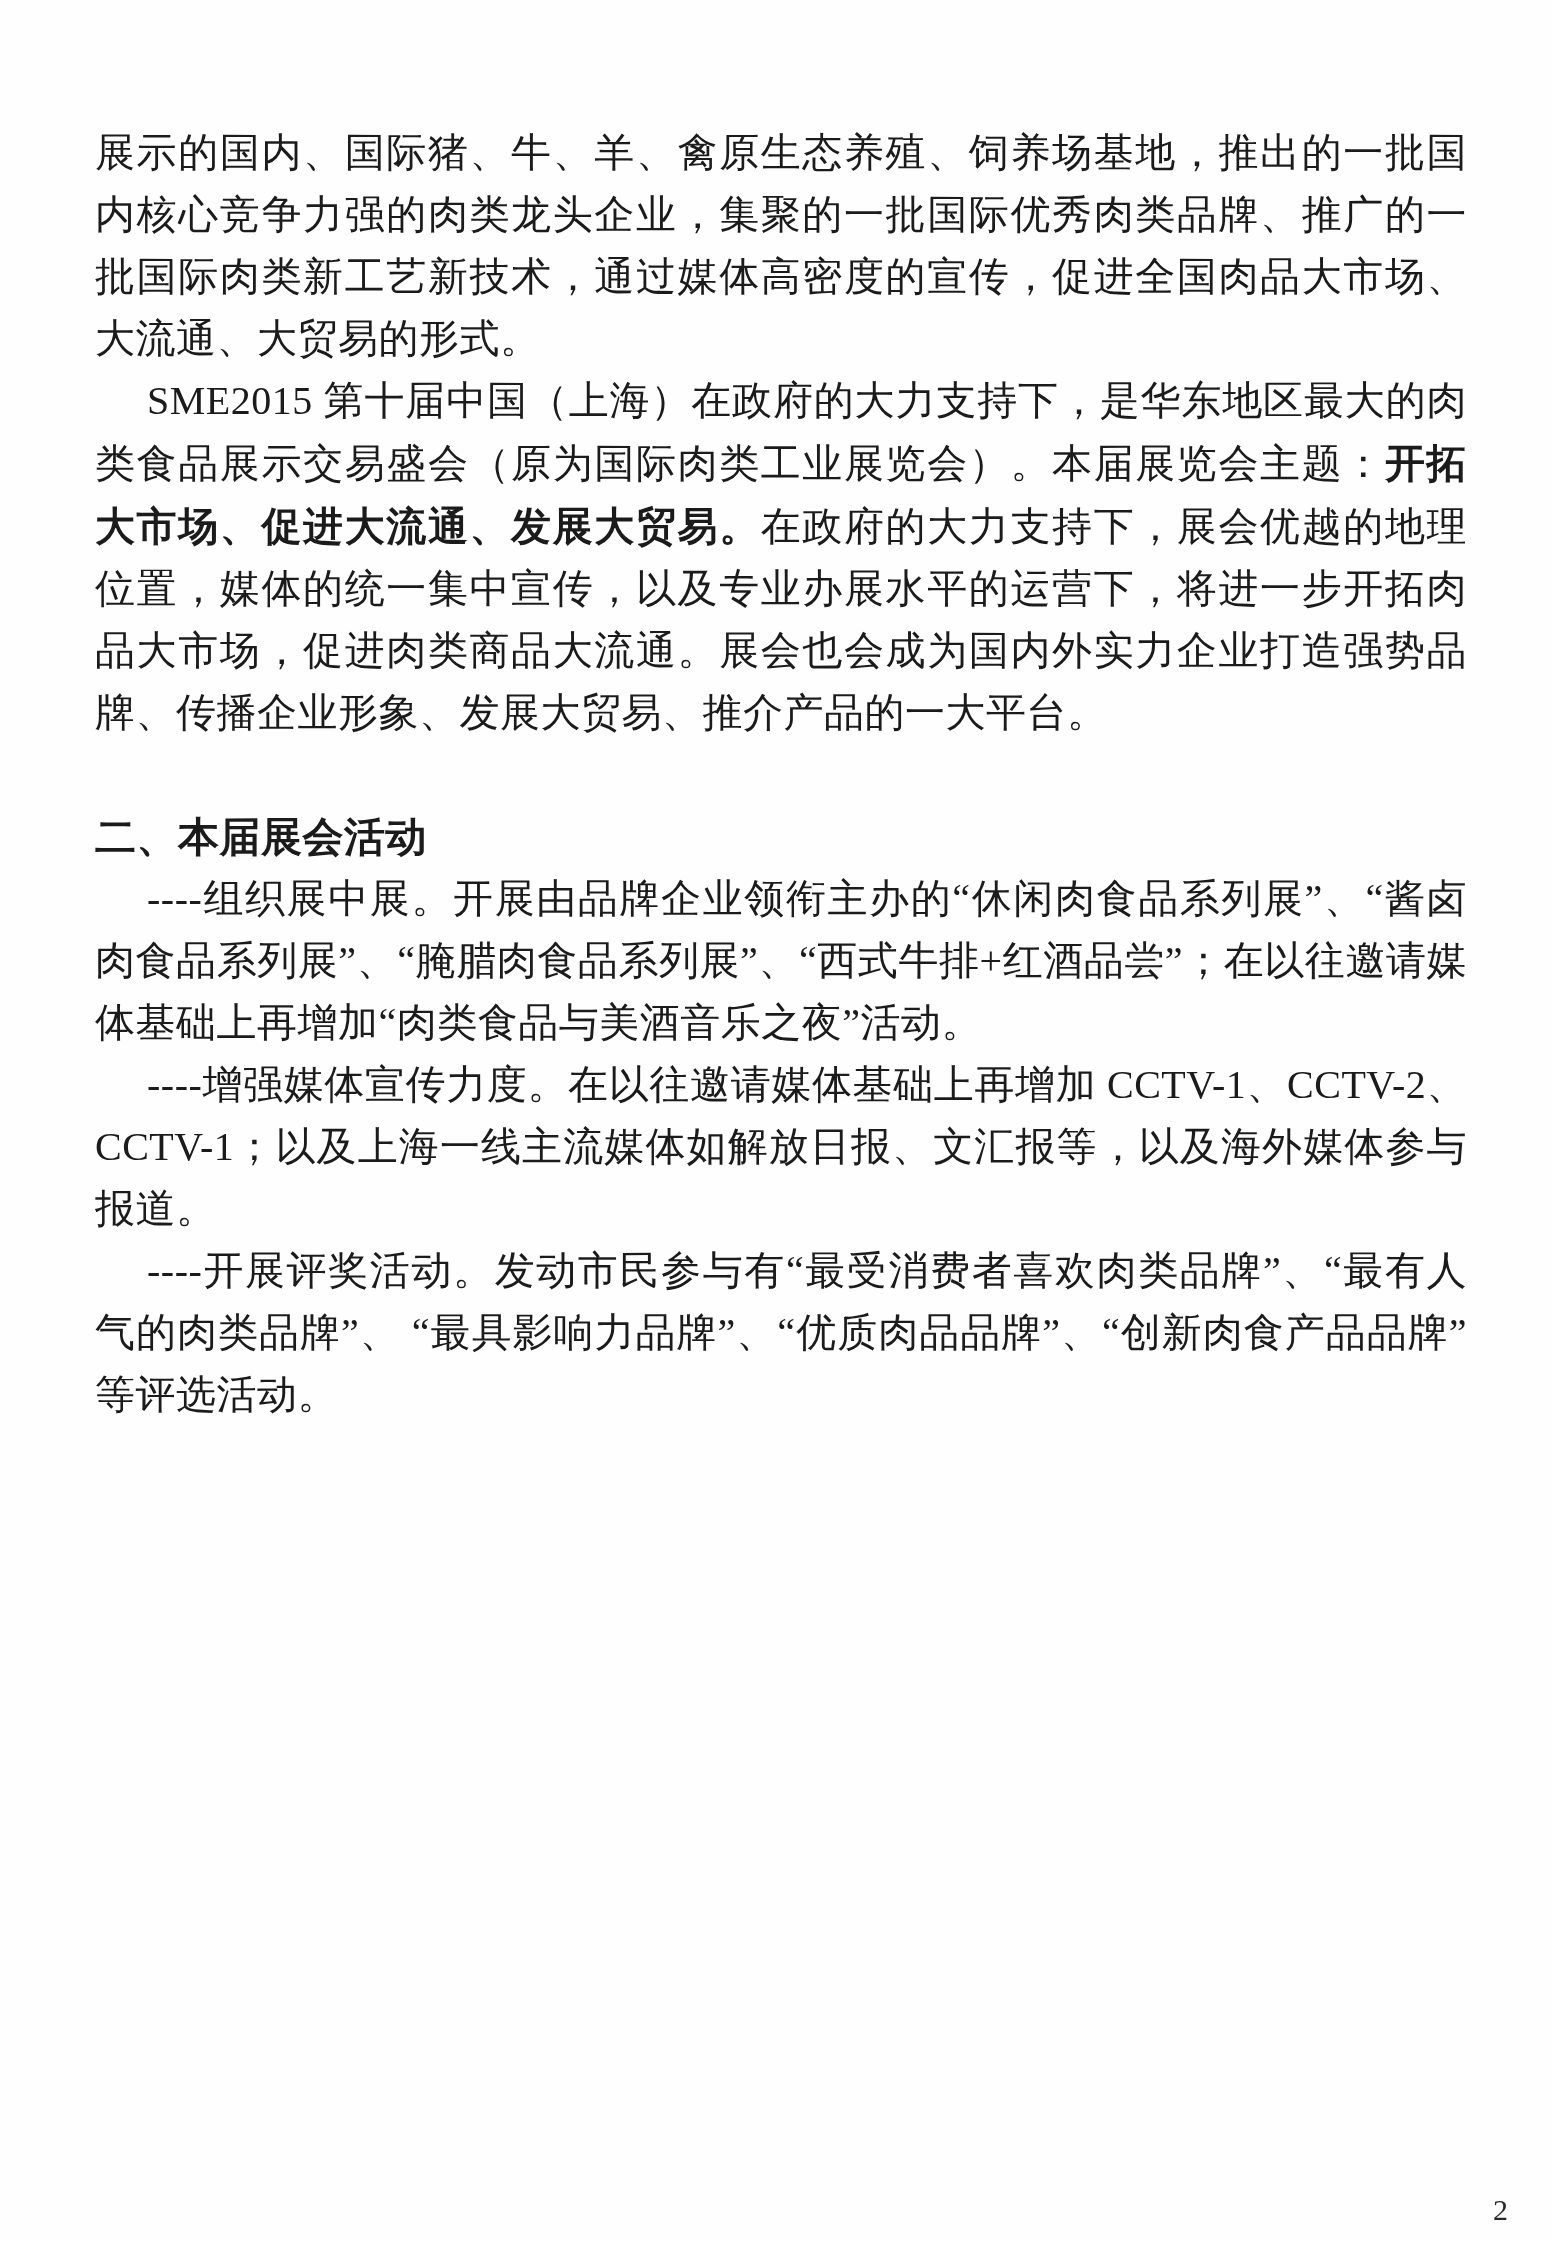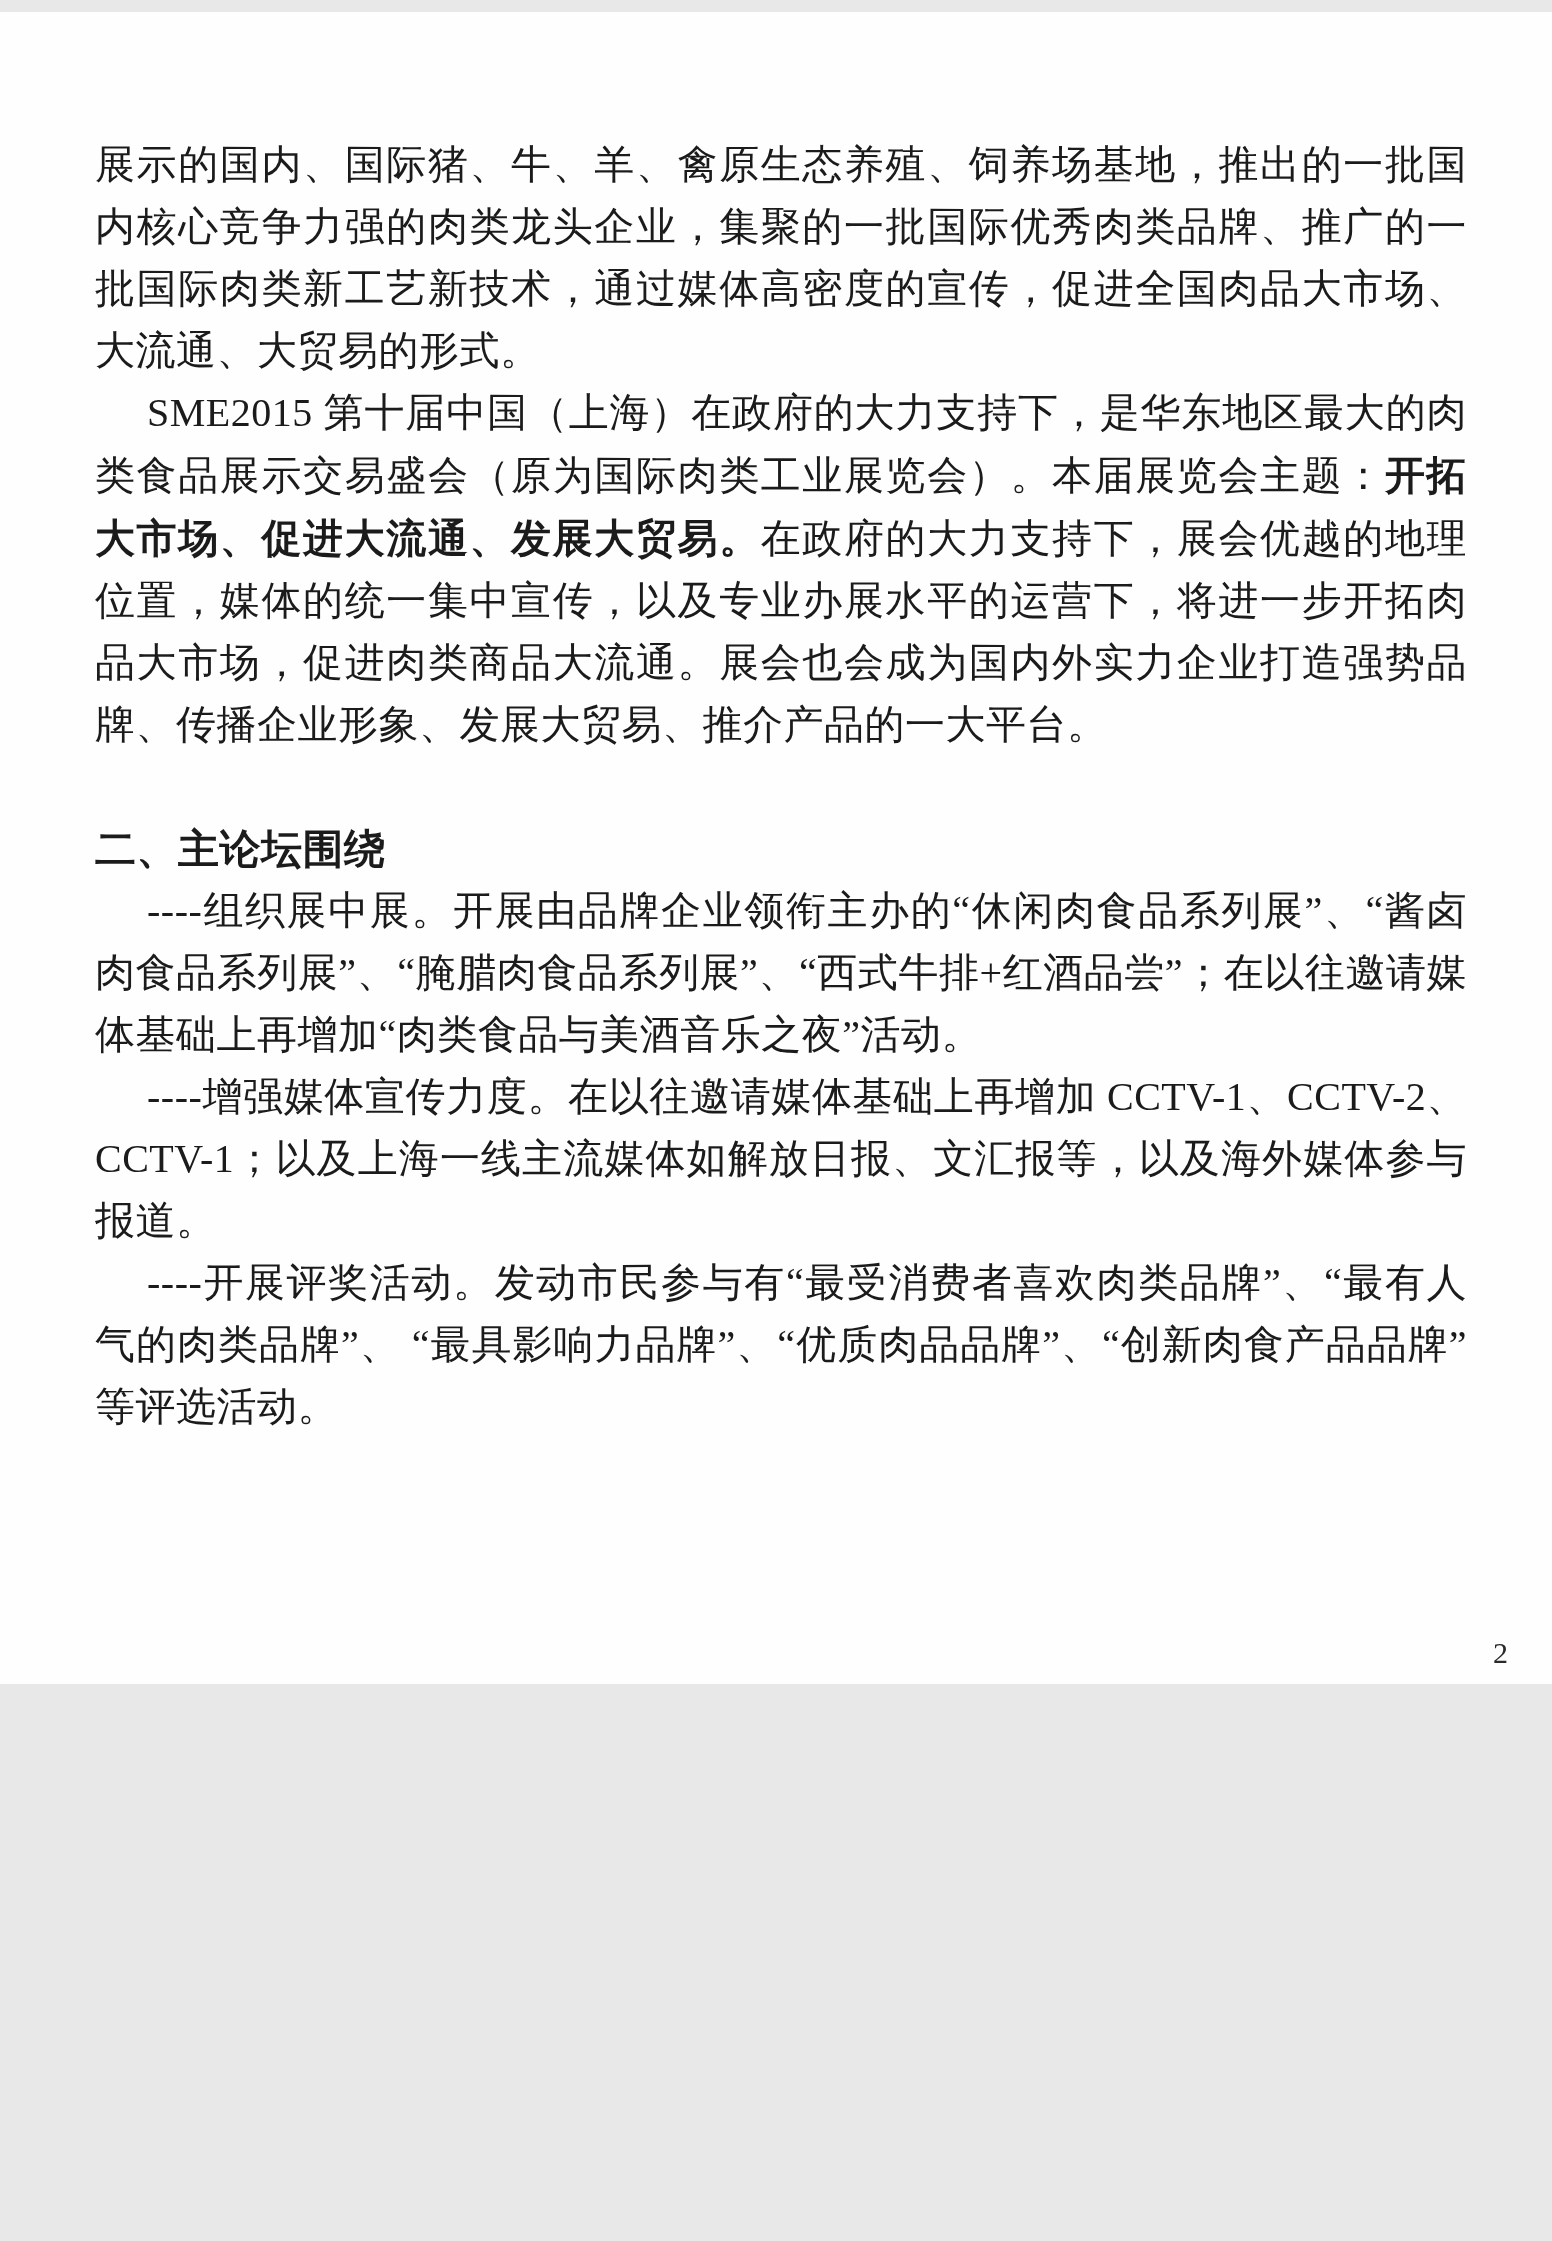--- a/index.html
+++ b/index.html
@@ -3,22 +3,22 @@
 <meta charset="utf-8">
 <style>
   html, body {
     margin: 0;
     padding: 0;
     background: #e8e8e8;
   }
   .page {
     position: relative;
     width: 1552px;
-    height: 1672px;
-    margin: 12px auto;
+    height: 2241px;
+    margin: 0 auto;
     background: #fefefe;
     overflow: hidden;
     font-family: "Liberation Serif", "DejaVu Serif", serif;
     color: #1b1b1b;
   }
   .content {
     position: absolute;
     left: 95px;
     top: 122px;
     width: 1372px;
@@ -58,21 +58,21 @@
 </head>
 <body>
 
 <div class="page">
   <div class="content">
 
     <p class="para no-indent">展示的国内、国际猪、牛、羊、禽原生态养殖、饲养场基地，推出的一批国内核心竞争力强的肉类龙头企业，集聚的一批国际优秀肉类品牌、推广的一批国际肉类新工艺新技术，通过媒体高密度的宣传，促进全国肉品大市场、大流通、大贸易的形式。</p>
 
     <p class="para"><span>SME2015 第十届中国（上海）在政府的大力支持下，是华东地区最大的肉类食品展示交易盛会（原为国际肉类工业展览会）。本届展览会主题：</span><span class="bold-run">开拓大市场、促进大流通、发展大贸易。</span><span>在政府的大力支持下，展会优越的地理位置，媒体的统一集中宣传，以及专业办展水平的运营下，将进一步开拓肉品大市场，促进肉类商品大流通。展会也会成为国内外实力企业打造强势品牌、传播企业形象、发展大贸易、推介产品的一大平台。</span></p>
 
-    <h2 class="heading">二、主论坛围绕</h2>
+    <h2 class="heading">二、本届展会活动</h2>
 
 
 
     <p class="para">----组织展中展。开展由品牌企业领衔主办的“休闲肉食品系列展”、“酱卤肉食品系列展”、“腌腊肉食品系列展”、“西式牛排+红酒品尝”；在以往邀请媒体基础上再增加“肉类食品与美酒音乐之夜”活动。</p>
 
     <p class="para">----增强媒体宣传力度。在以往邀请媒体基础上再增加 CCTV-1、CCTV-2、CCTV-1；以及上海一线主流媒体如解放日报、文汇报等，以及海外媒体参与报道。</p>
 
     <p class="para">----开展评奖活动。发动市民参与有“最受消费者喜欢肉类品牌”、“最有人气的肉类品牌”、 “最具影响力品牌”、“优质肉品品牌”、“创新肉食产品品牌”等评选活动。</p>
 
   </div>

